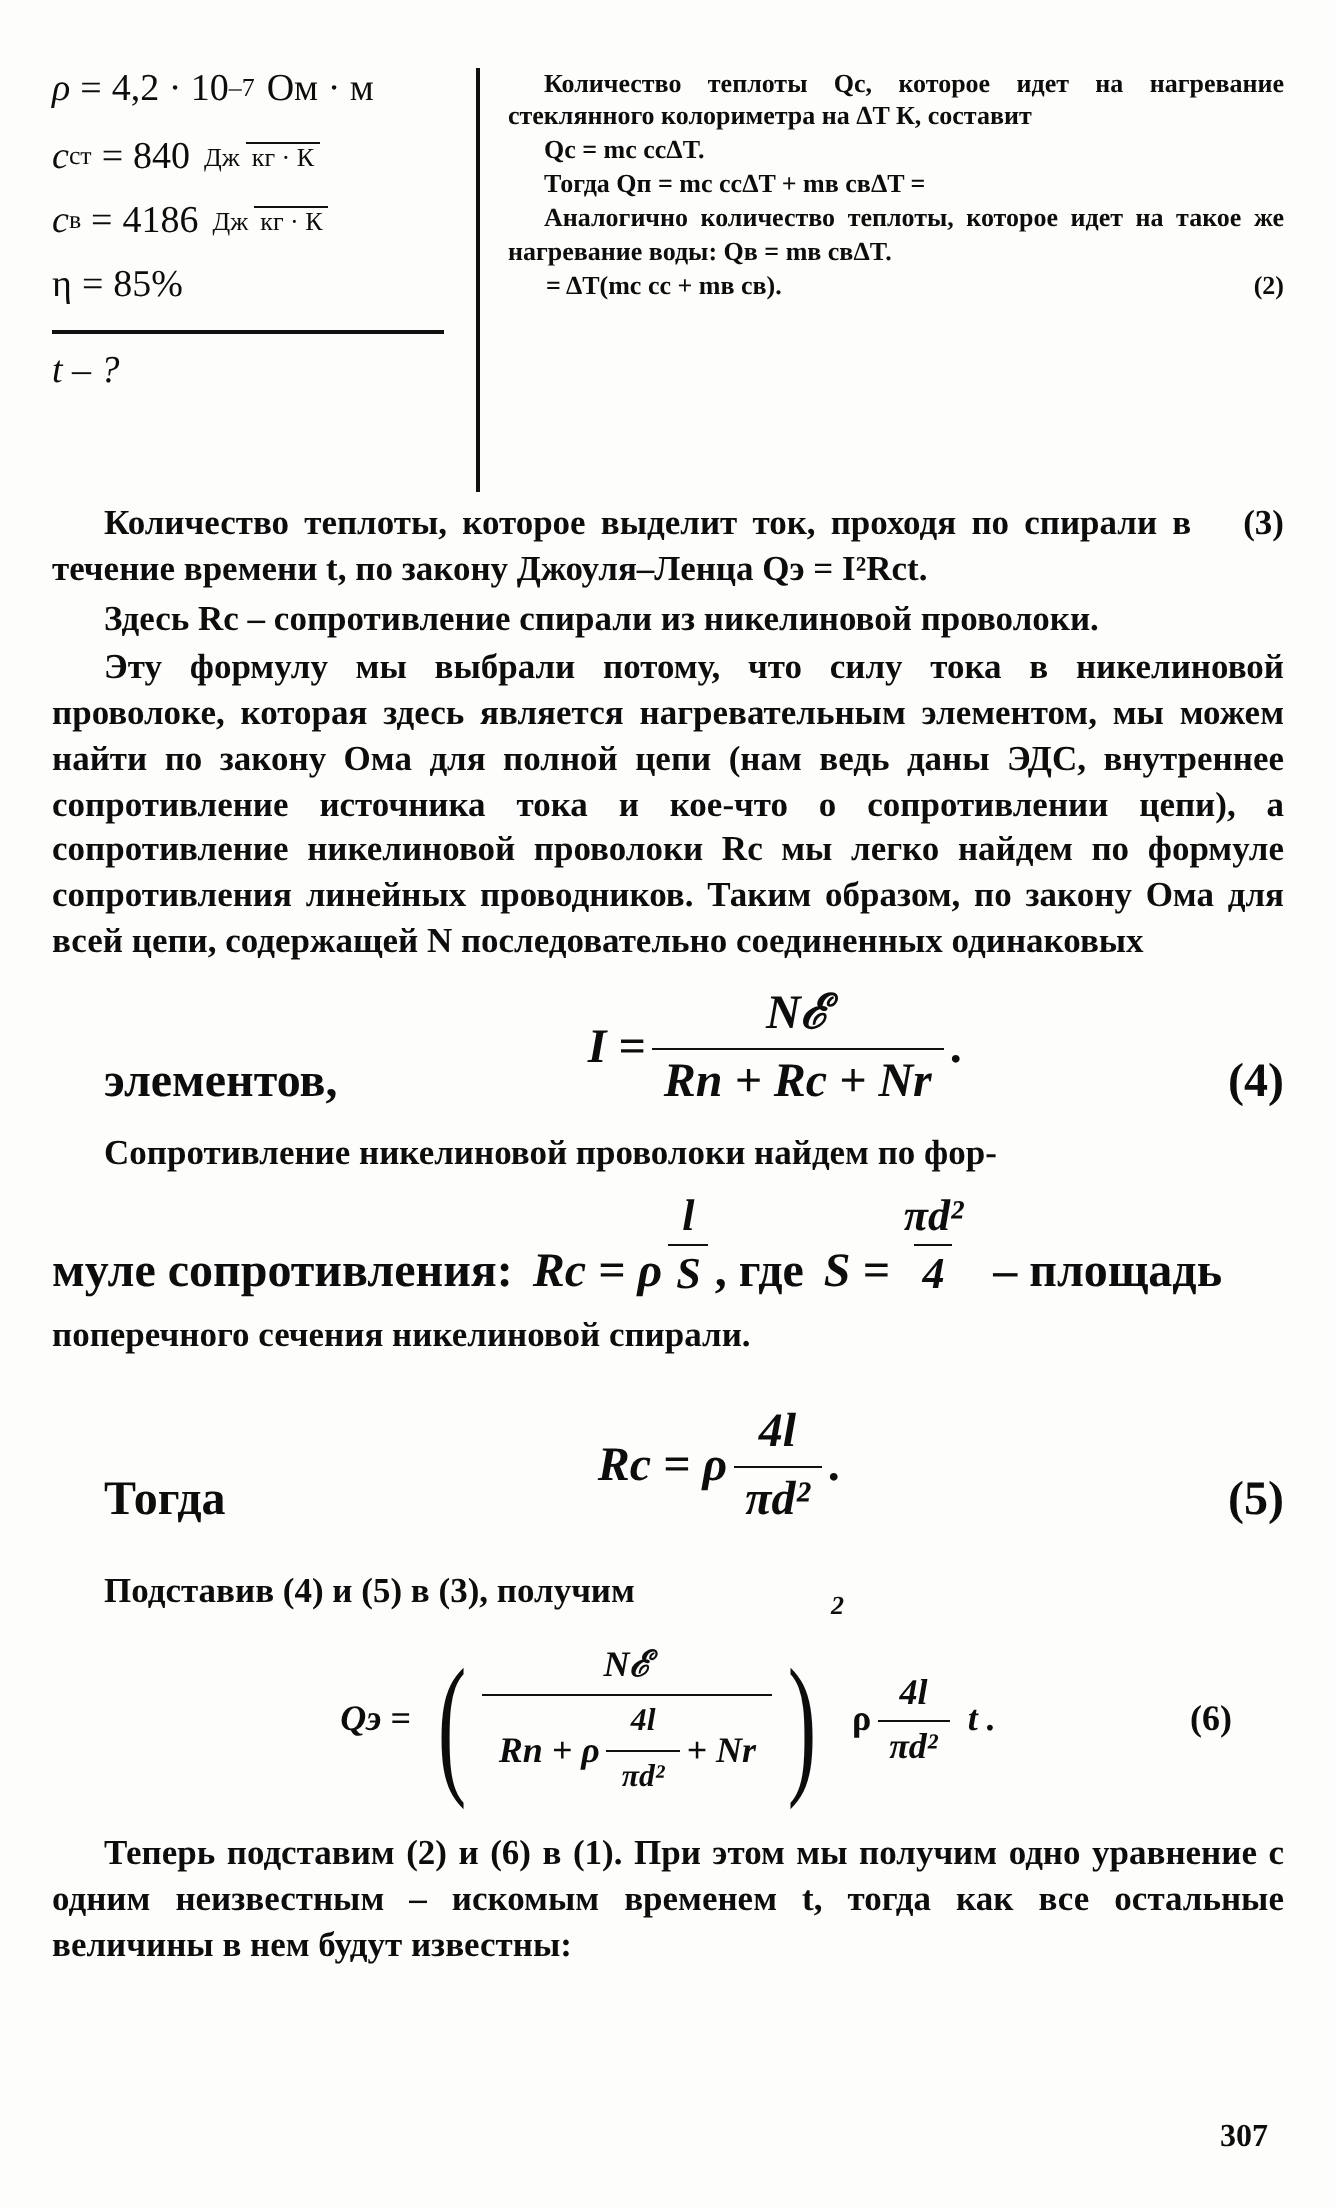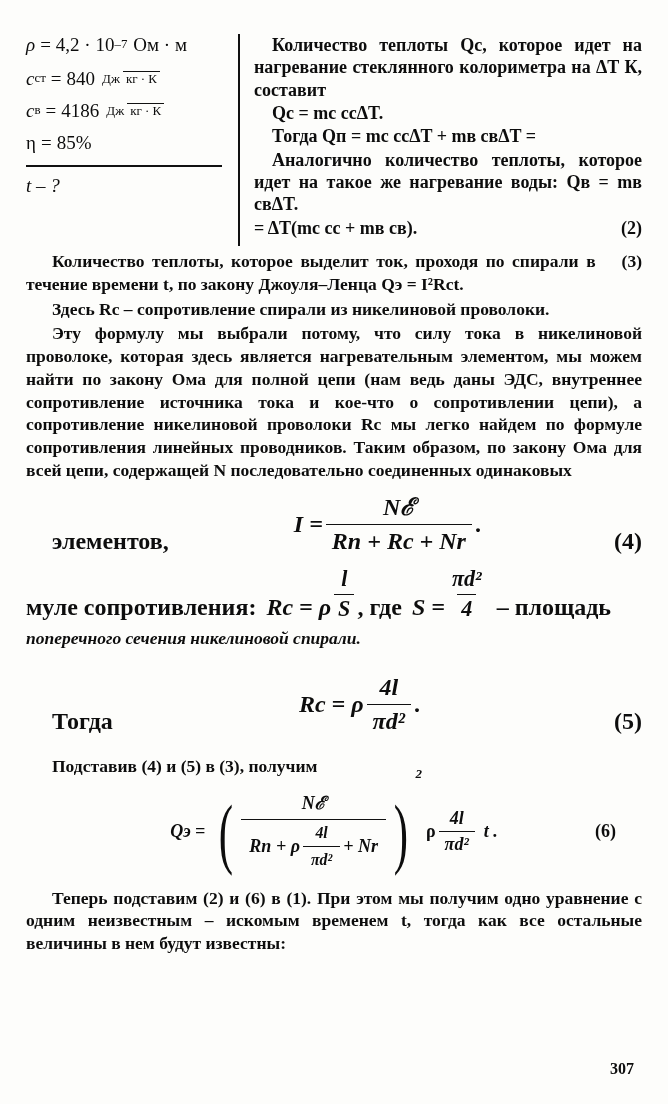--- a/index.html
+++ b/index.html
@@ -73,48 +73,48 @@
   .given-find {
     font-size: 19px;
     font-style: italic;
   }
   .sub { font-size: 0.68em; vertical-align: -0.28em; }
   .sup { font-size: 0.68em; vertical-align: 0.46em; }
 
   .col-right {
     flex: 1 1 auto;
     padding-left: 14px;
-    font-size: 18px;
+    font-size: 13px;
     line-height: 1.24;
     text-align: justify;
     font-weight: bold;
   }
   .col-right p {
     margin: 0 0 1px 0;
     text-indent: 18px;
   }
-  .col-right p.noind { text-indent: 0; }
+  .col-right p.noind { text-indent: 0; margin-left: 19px; }
   .formula-line {
     text-indent: 18px;
     margin: 1px 0;
   }
 
   
   .body-text {
     font-size: 17.5px;
     line-height: 1.30;
     text-align: justify;
     font-weight: bold;
     margin-top: 4px;
   }
   .body-text p {
     margin: 0 0 2px 0;
     text-indent: 26px;
   }
-  .body-text p.noind { text-indent: 0; font-style: italic; }
+  .body-text p.noind { text-indent: 0; }
   .eqnum {
     float: right;
     font-weight: bold;
   }
 
   
   .display-row {
     display: flex;
     align-items: flex-end;
     margin: 10px 0 8px 0;
@@ -285,20 +285,21 @@
           <span class="mathit">I =</span>
           <span class="mathfrac">
             <span class="num">Nℰ</span>
             <span class="den">Rп + Rс + Nr</span>
           </span>
           <span>.</span>
         </span>
         <span class="tail">(4)</span>
       </div>
 
+      <p>Сопротивление никелиновой проволоки найдем по фор-</p>
 
       <div class="display-row" style="justify-content:flex-start; margin:6px 0 4px 0;">
         <span style="padding-left:0;">муле сопротивления:</span>
         <span style="margin-left:10px;" class="mathit">Rс = ρ</span>
         <span class="inlfrac">
           <span class="num">l</span>
           <span class="den">S</span>
         </span>
         <span>, где</span>
         <span style="margin-left:10px;" class="mathit">S =</span>

